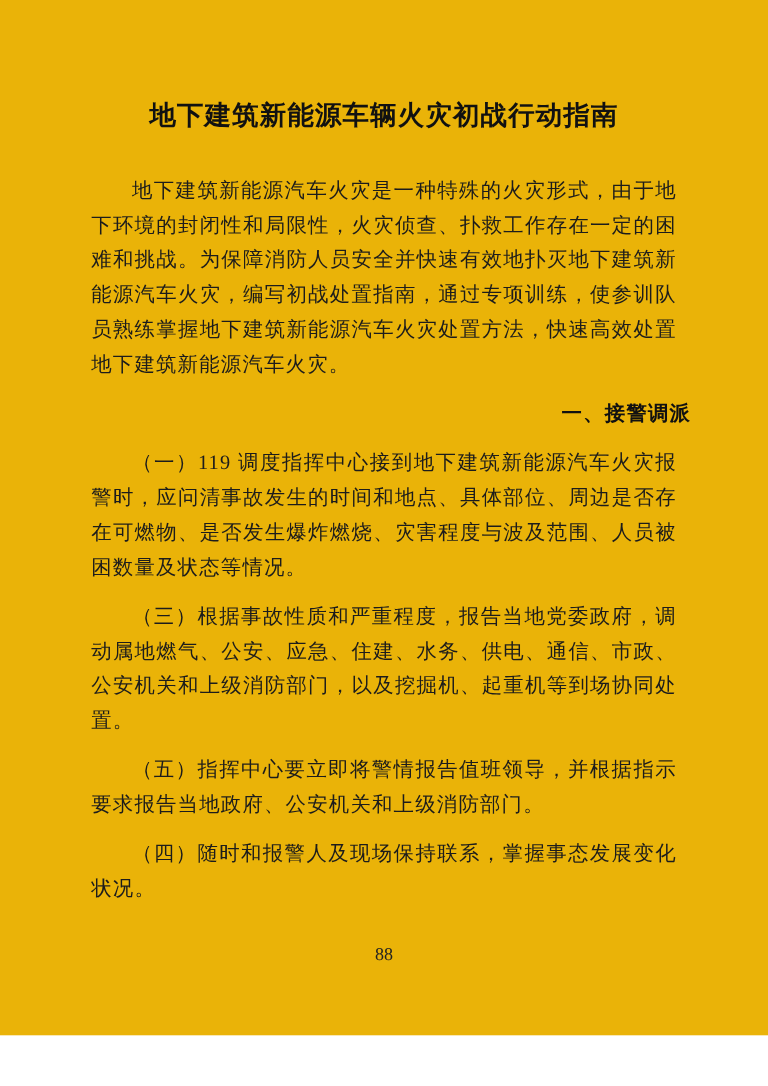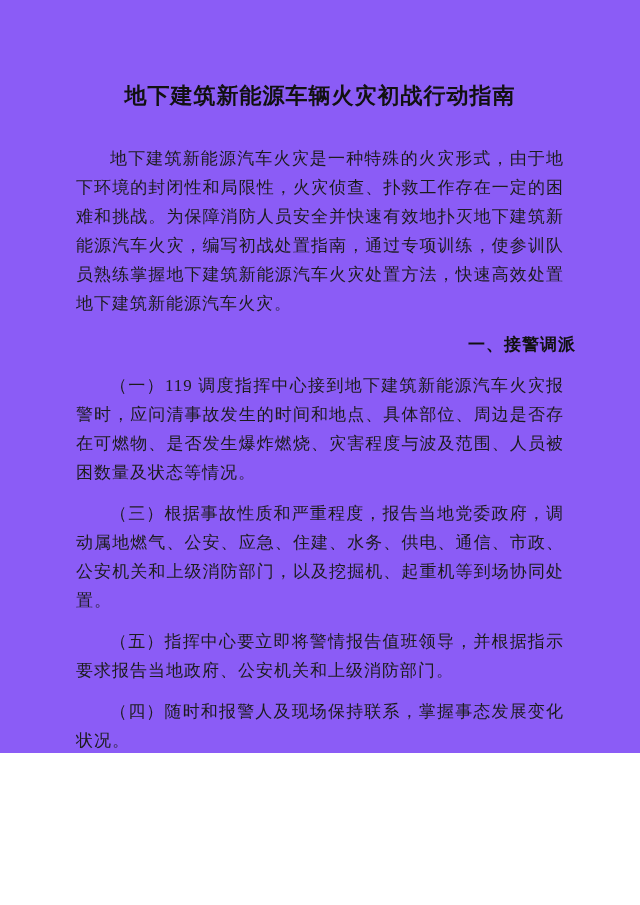--- a/index.html
+++ b/index.html
@@ -1,20 +1,20 @@
 <!DOCTYPE html>
 <html><head>
 <meta charset="utf-8">
 <style>
   html, body { margin: 0; padding: 0; background: #ffffff; }
   .page {
     position: relative;
     width: 640px;
-    height: 753px;
-    background: #8b5cf6;
+    height: 863px;
+    background: #eab308;
     color: #1c1c1c;
     overflow: hidden;
   }
   .doc-title {
     margin: 80px 56px 0 56px;
     text-align: center;
     font-family: "Liberation Serif", serif;
     font-weight: bold;
     font-size: 22px;
     line-height: 32px;
@@ -71,13 +71,14 @@
     <p class="para">（一）119 调度指挥中心接到地下建筑新能源汽车火灾报警时，应问清事故发生的时间和地点、具体部位、周边是否存在可燃物、是否发生爆炸燃烧、灾害程度与波及范围、人员被困数量及状态等情况。</p>
 
 
     <p class="para">（三）根据事故性质和严重程度，报告当地党委政府，调动属地燃气、公安、应急、住建、水务、供电、通信、市政、公安机关和上级消防部门，以及挖掘机、起重机等到场协同处置。</p>
 
     <p class="para">（五）指挥中心要立即将警情报告值班领导，并根据指示要求报告当地政府、公安机关和上级消防部门。</p>
 
     <p class="para">（四）随时和报警人及现场保持联系，掌握事态发展变化状况。</p>
   </div>
 
+  <div class="page-number">88</div>
 </div>
 
 </body></html>

